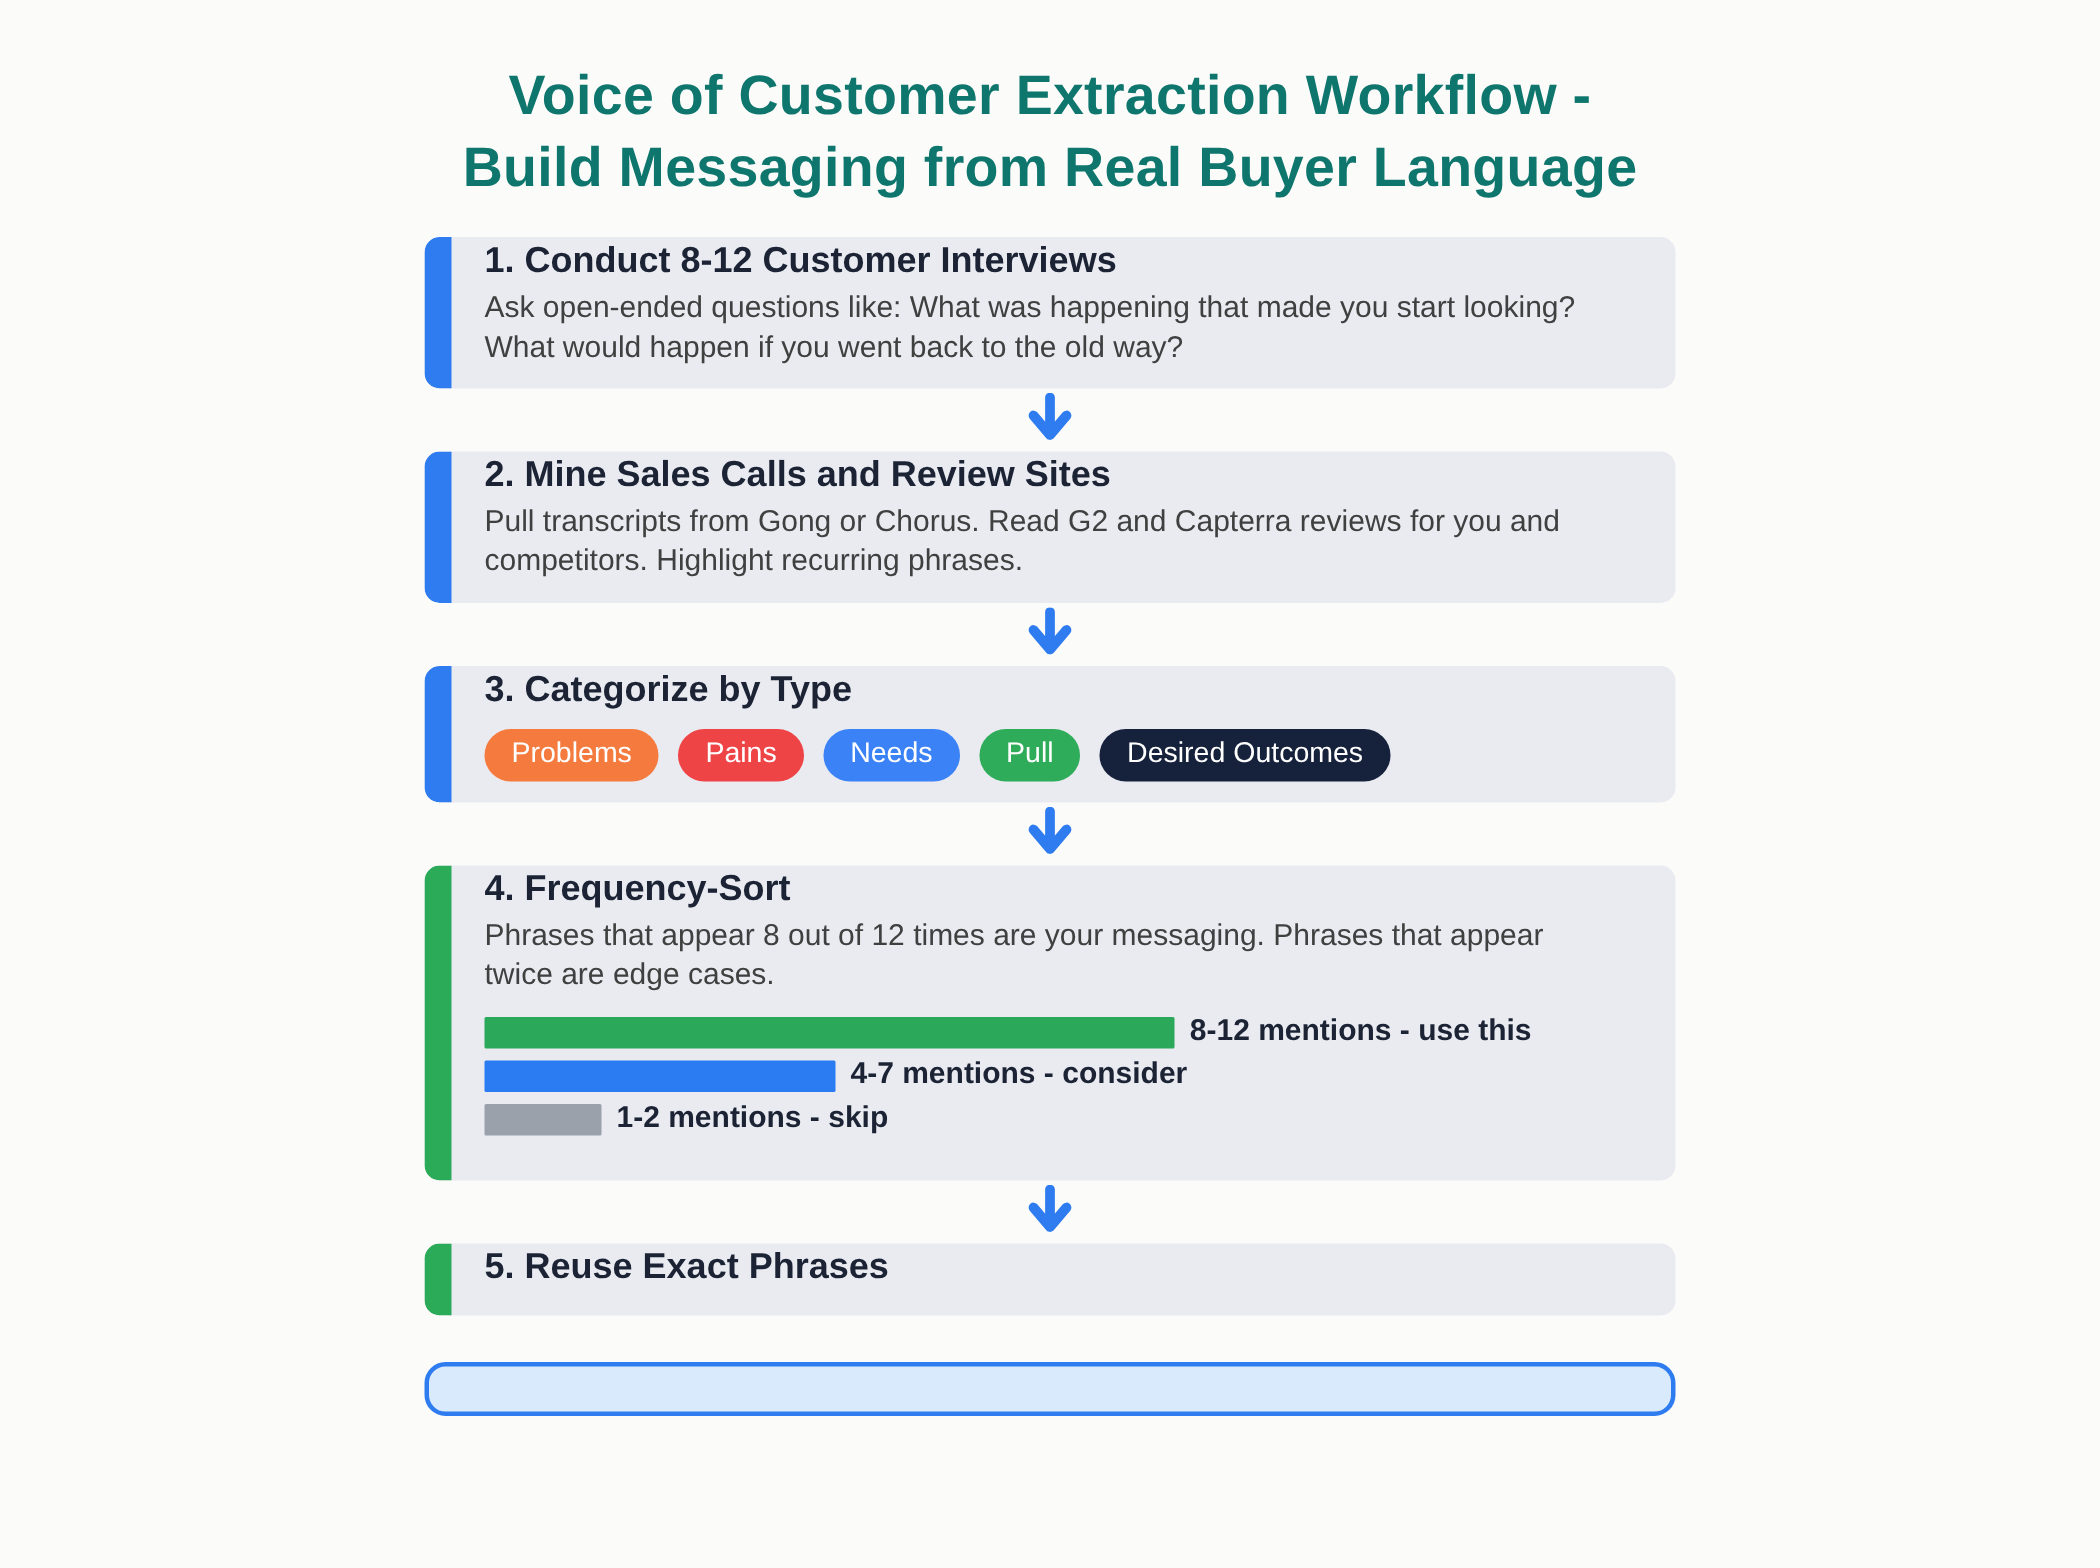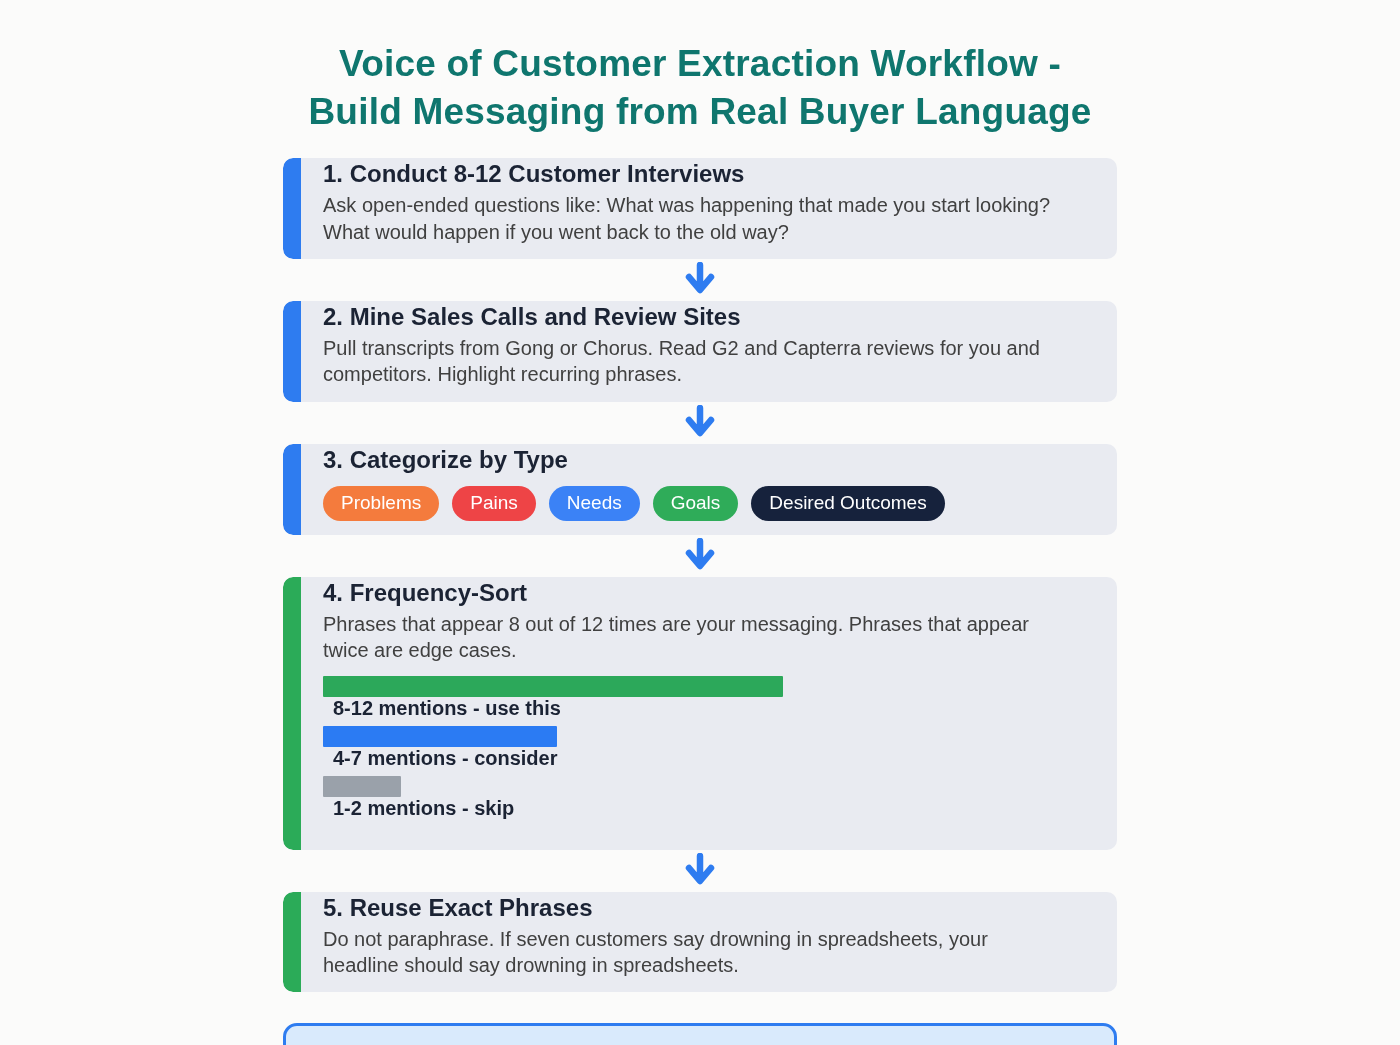--- a/index.html
+++ b/index.html
@@ -67,23 +67,22 @@
     line-height: 1;
     padding: 7px 18px 9px 18px;
     border-radius: 999px;
     white-space: nowrap;
   }
   .bars-block {
     margin-top: 12px;
   }
   .bar-row {
     display: flex;
-    align-items: flex-start;
+    align-items: flex-end;
     margin-bottom: 6px;
-    flex-direction: column;
   }
   .bar-row:last-child { margin-bottom: 16px; }
   .bar-fill {
     height: 21px;
     border-radius: 1px;
   }
   .bar-label {
     margin-left: 10px;
     font-size: 20px;
     font-weight: bold;
@@ -143,21 +142,21 @@
   </div>
 
   <div class="step-box">
     <div class="accent" style="background-color: rgb(46, 124, 240);"></div>
     <div class="step-content">
       <div class="step-title">3. Categorize by Type</div>
       <div class="tags-row">
         <span class="tag-pill" style="background-color: rgb(244, 123, 61);">Problems</span>
         <span class="tag-pill" style="background-color: rgb(238, 68, 70);">Pains</span>
         <span class="tag-pill" style="background-color: rgb(59, 130, 246);">Needs</span>
-        <span class="tag-pill" style="background-color: rgb(47, 172, 89);">Goals</span>
+        <span class="tag-pill" style="background-color: rgb(47, 172, 89);">Pull</span>
         <span class="tag-pill" style="background-color: rgb(22, 34, 60);">Desired Outcomes</span>
       </div>
     </div>
   </div>
 
   <div class="arrow-wrap">
     <svg width="38" height="36" viewBox="0 0 38 36">
       <path d="M19 3 V22 M8 15 L19 28 L30 15" fill="none" stroke="#2e7cf0" stroke-width="6.5" stroke-linecap="round" stroke-linejoin="round"></path>
     </svg>
   </div>
@@ -188,22 +187,20 @@
   <div class="arrow-wrap">
     <svg width="38" height="36" viewBox="0 0 38 36">
       <path d="M19 3 V22 M8 15 L19 28 L30 15" fill="none" stroke="#2e7cf0" stroke-width="6.5" stroke-linecap="round" stroke-linejoin="round"></path>
     </svg>
   </div>
 
   <div class="step-box">
     <div class="accent" style="background-color: rgb(43, 171, 88);"></div>
     <div class="step-content">
       <div class="step-title">5. Reuse Exact Phrases</div>
-      <div class="step-body">Do not paraphrase. If seven customers say drowning in spreadsheets, your
-headline should say drowning in spreadsheets.</div>
     </div>
   </div>
 
   <div class="callout-box">
     
   </div>
 
 </div>
 
 </body></html>

